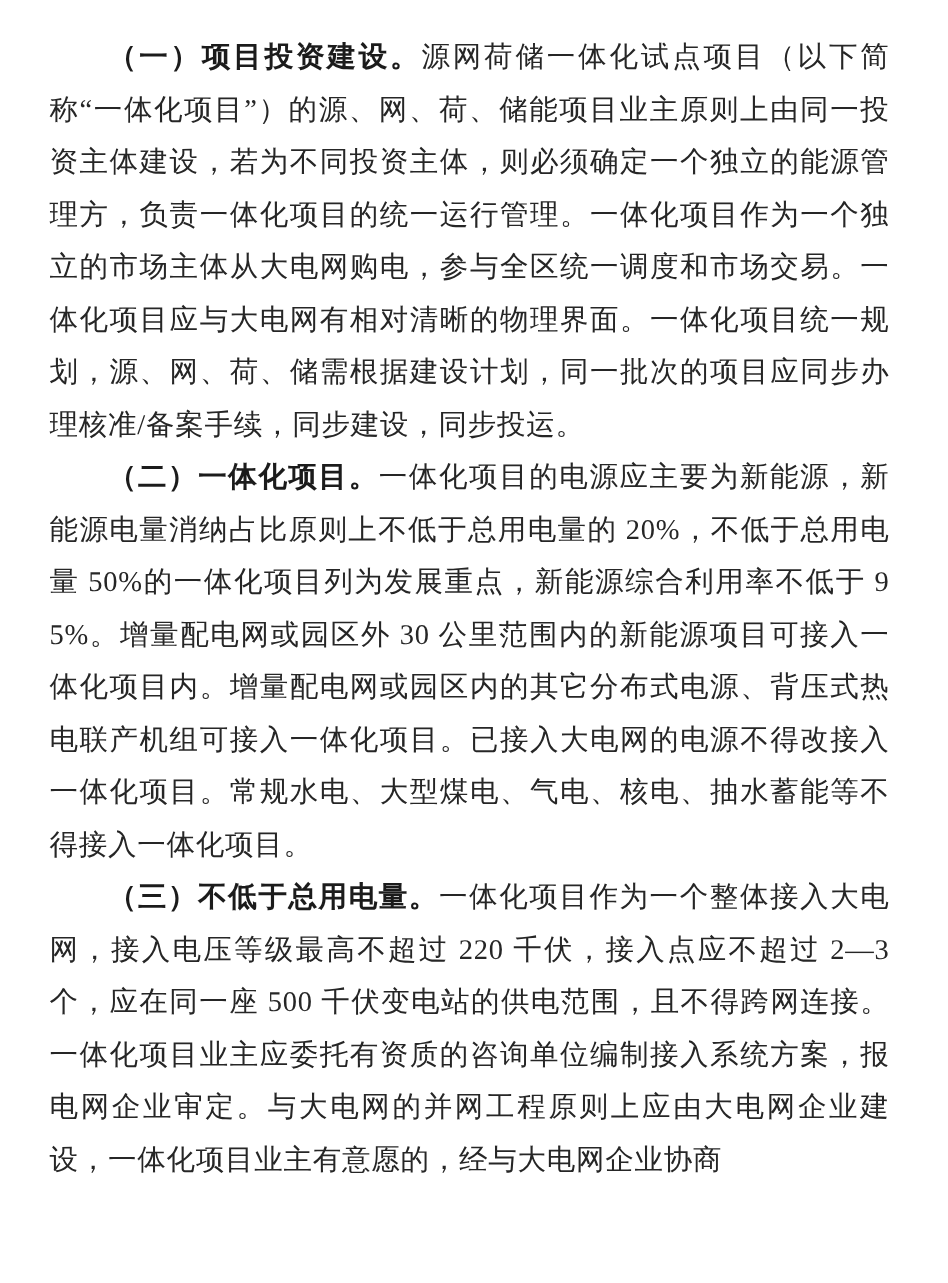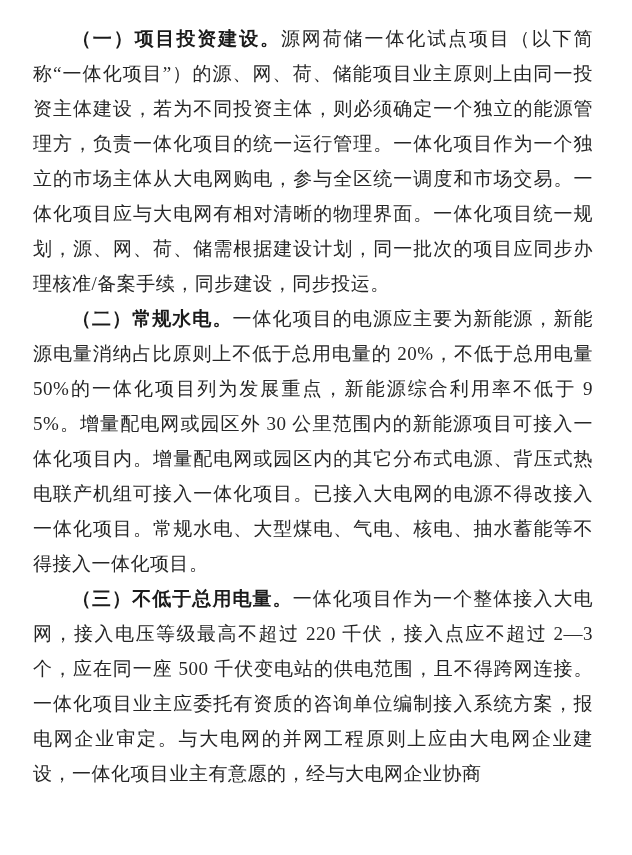--- a/index.html
+++ b/index.html
@@ -37,18 +37,18 @@
   }
 </style>
 </head>
 <body>
 
 <div class="page">
   <div class="content">
 
     <p class="para"><span class="para-heading">（一）项目投资建设。</span><span class="para-body">源网荷储一体化试点项目（以下简称“一体化项目”）的源、网、荷、储能项目业主原则上由同一投资主体建设，若为不同投资主体，则必须确定一个独立的能源管理方，负责一体化项目的统一运行管理。一体化项目作为一个独立的市场主体从大电网购电，参与全区统一调度和市场交易。一体化项目应与大电网有相对清晰的物理界面。一体化项目统一规划，源、网、荷、储需根据建设计划，同一批次的项目应同步办理核准/备案手续，同步建设，同步投运。</span></p>
 
-    <p class="para"><span class="para-heading">（二）常规水电。</span><span class="para-body">一体化项目的电源应主要为新能源，新能源电量消纳占比原则上不低于总用电量的 20%，不低于总用电量 50%的一体化项目列为发展重点，新能源综合利用率不低于 95%。增量配电网或园区外 30 公里范围内的新能源项目可接入一体化项目内。增量配电网或园区内的其它分布式电源、背压式热电联产机组可接入一体化项目。已接入大电网的电源不得改接入一体化项目。常规水电、大型煤电、气电、核电、抽水蓄能等不得接入一体化项目。</span></p>
+    <p class="para"><span class="para-heading">（二）一体化项目。</span><span class="para-body">一体化项目的电源应主要为新能源，新能源电量消纳占比原则上不低于总用电量的 20%，不低于总用电量 50%的一体化项目列为发展重点，新能源综合利用率不低于 95%。增量配电网或园区外 30 公里范围内的新能源项目可接入一体化项目内。增量配电网或园区内的其它分布式电源、背压式热电联产机组可接入一体化项目。已接入大电网的电源不得改接入一体化项目。常规水电、大型煤电、气电、核电、抽水蓄能等不得接入一体化项目。</span></p>
 
     <p class="para"><span class="para-heading">（三）不低于总用电量。</span><span class="para-body">一体化项目作为一个整体接入大电网，接入电压等级最高不超过 220 千伏，接入点应不超过 2—3 个，应在同一座 500 千伏变电站的供电范围，且不得跨网连接。一体化项目业主应委托有资质的咨询单位编制接入系统方案，报电网企业审定。与大电网的并网工程原则上应由大电网企业建设，一体化项目业主有意愿的，经与大电网企业协商</span></p>
 
   </div>
 </div>
 
 </body></html>

